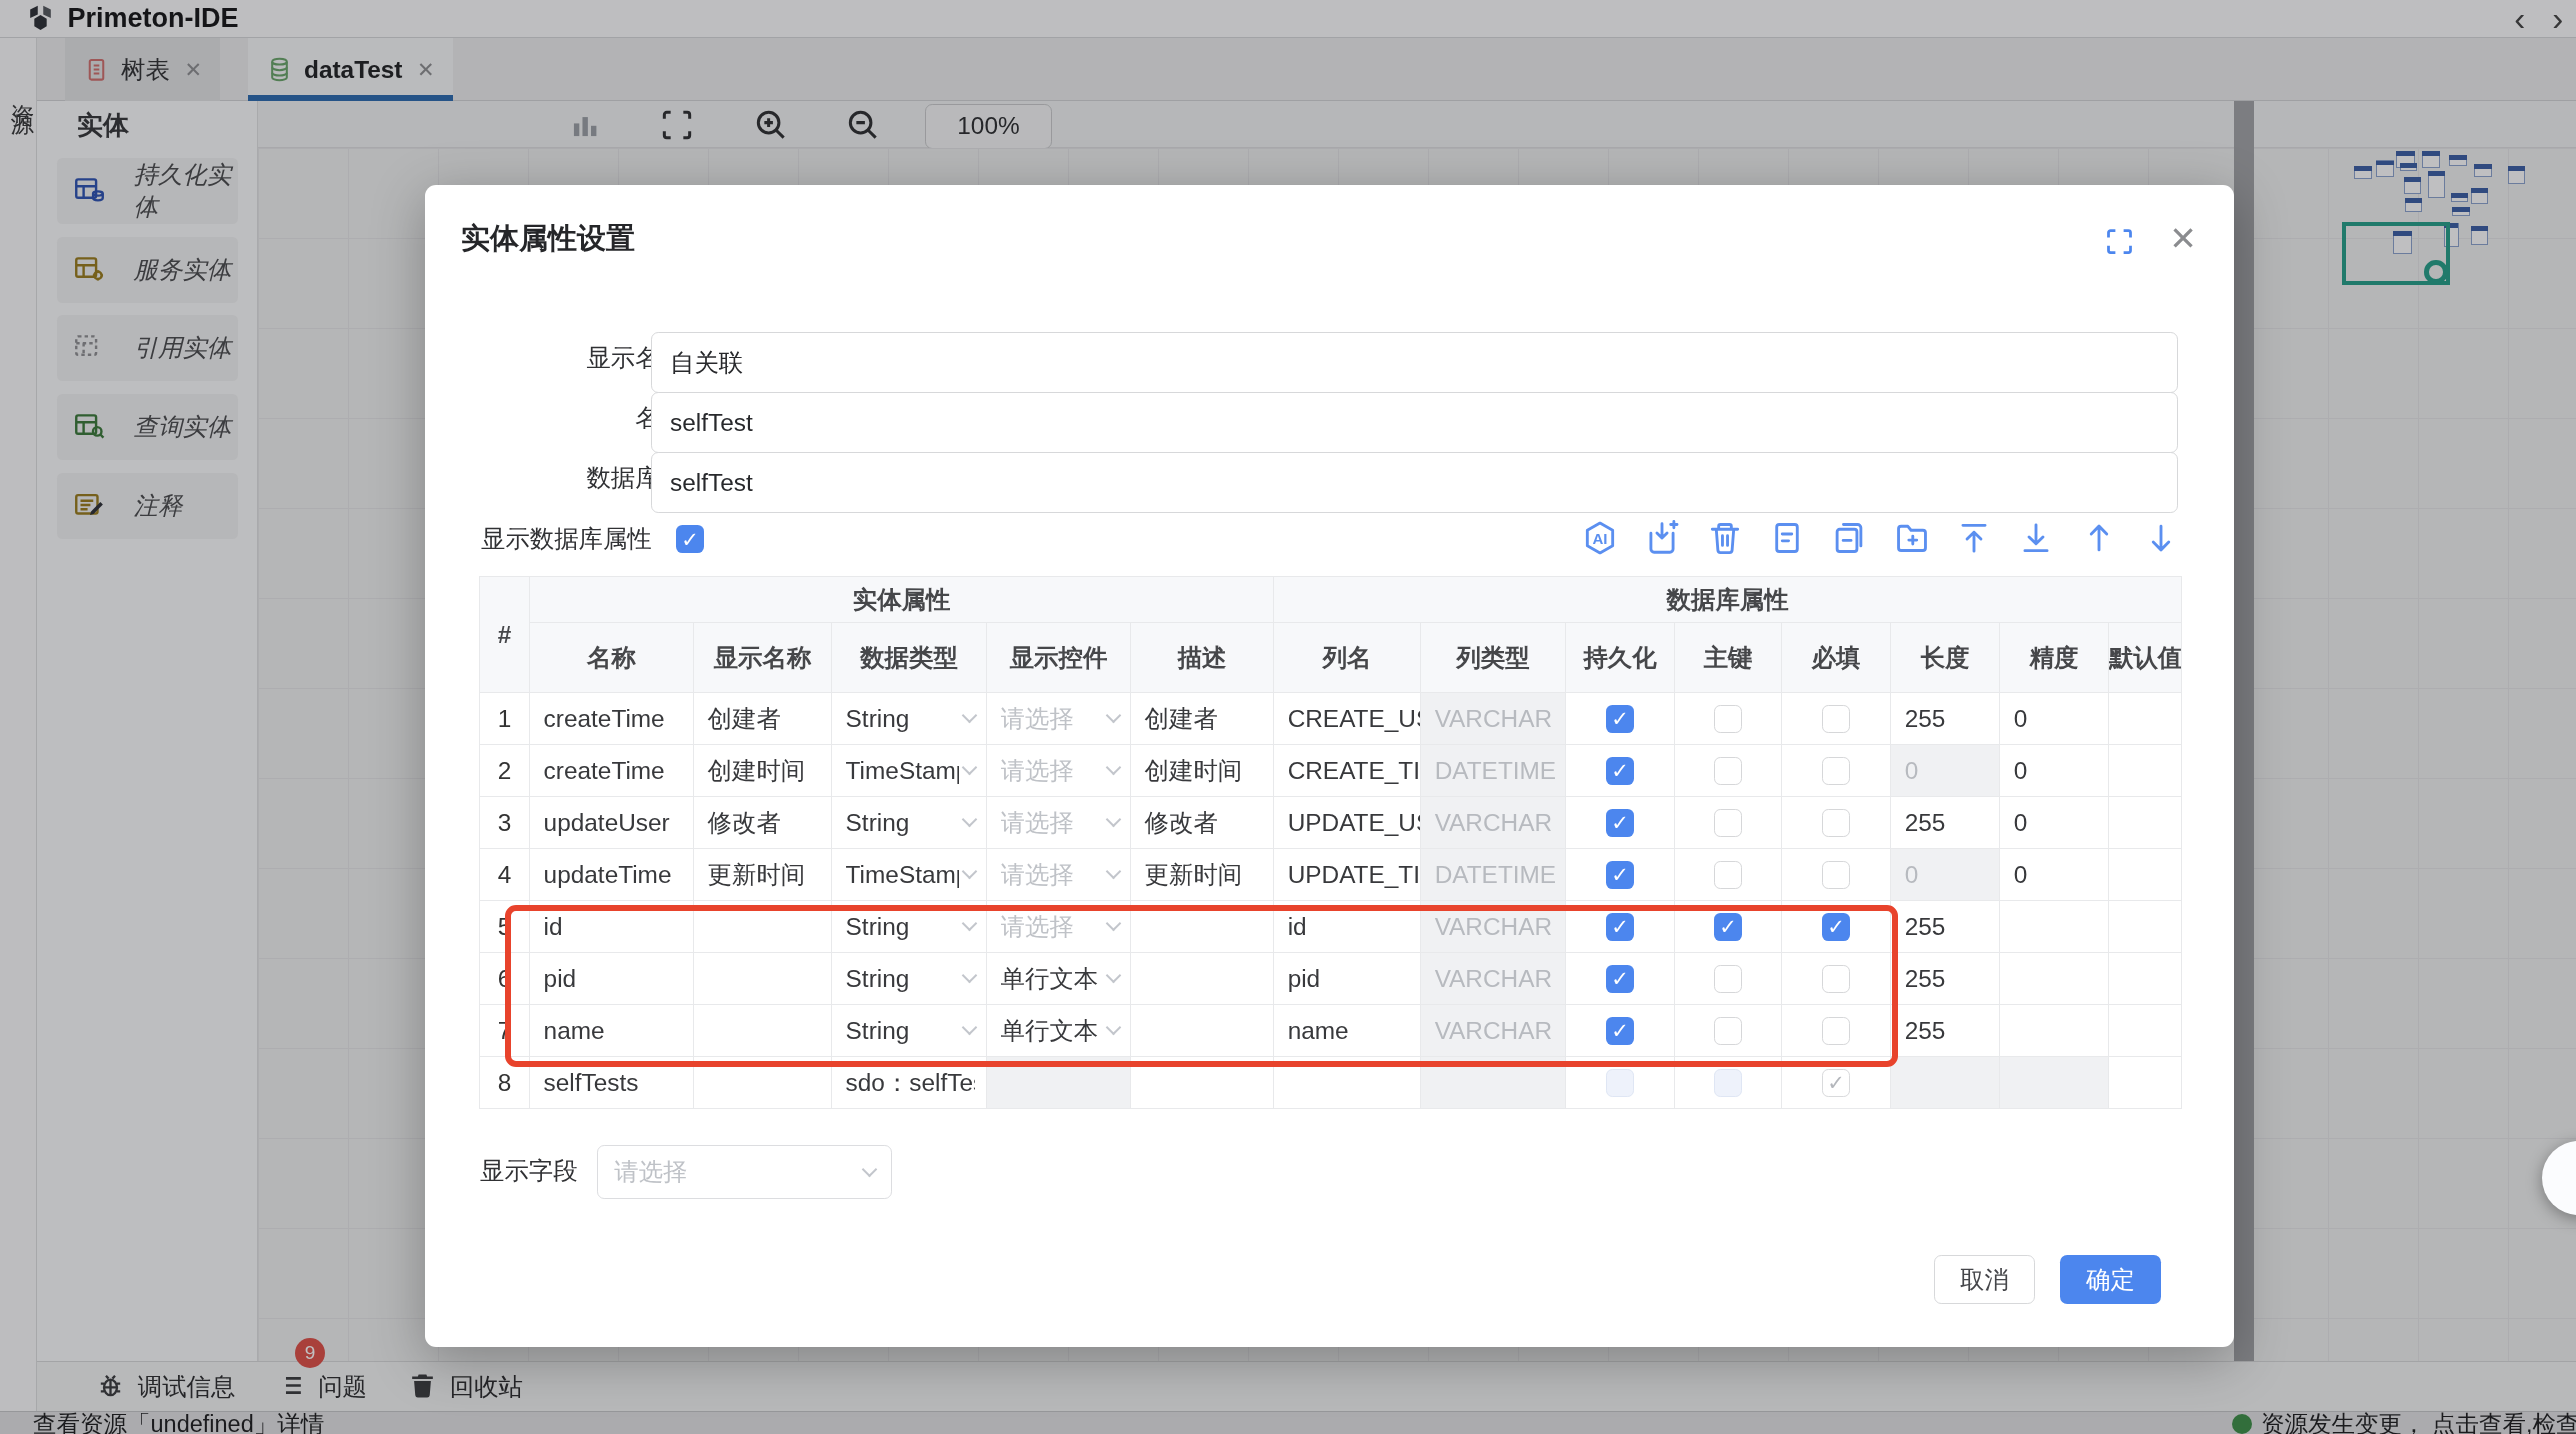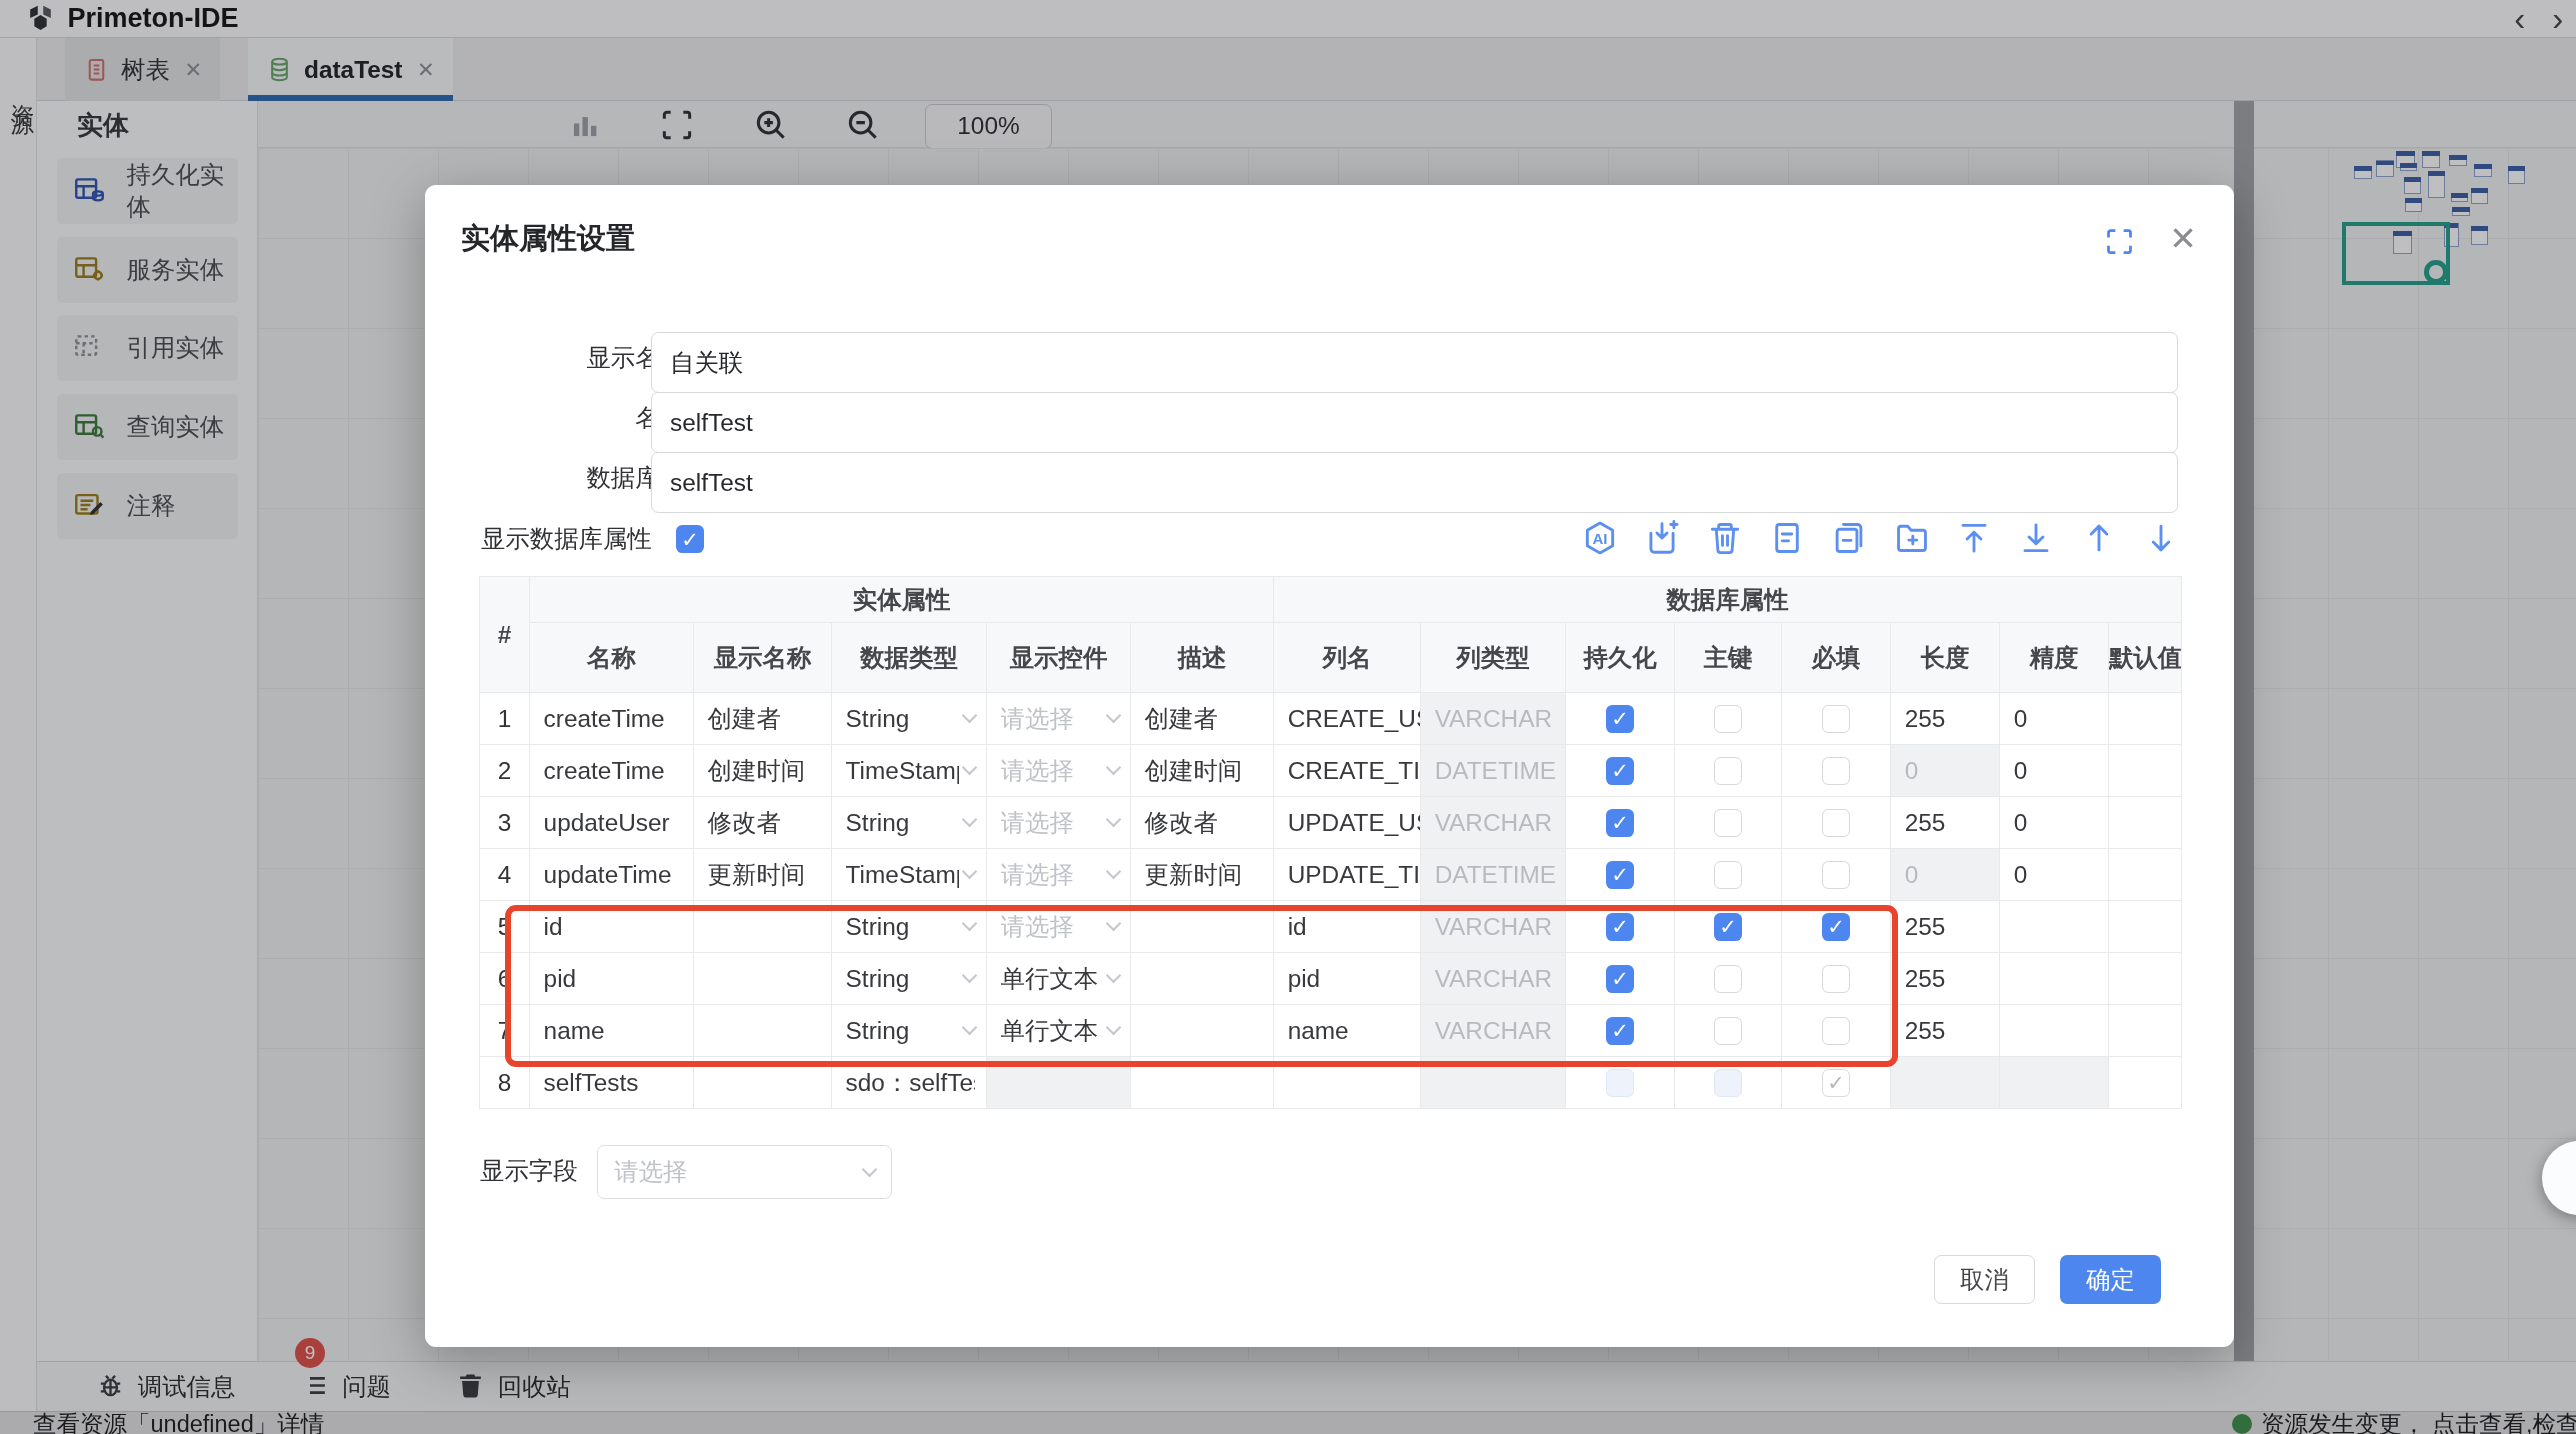--- a/index.html
+++ b/index.html
@@ -23,36 +23,36 @@
   .tab .tlabel{font-size:24.4px;color:#333437;}
   .tab.active .tlabel{font-weight:600;color:#232427;}
   .tab .tclose{font-size:21px;color:#8e8f92;margin-left:3.6px;}
 
   .cvtoolbar{position:absolute;left:258px;top:101px;width:2318px;height:47px;background:#f1f2f3;border-bottom:0.9px solid #dddee0;}
   .cvtoolbar .ticon{position:absolute;top:5.4px;width:38px;height:38px;}
   .zoombox{position:absolute;left:667px;top:2.7px;width:127px;height:45px;border:1.4px solid #c9cacc;border-radius:7.2px;background:#f4f5f6;display:flex;align-items:center;justify-content:center;font-size:24.4px;color:#2f3033;}
 
   .palette{position:absolute;left:37px;top:101px;width:221px;height:1261px;background:#fafbfc;border-right:0.9px solid #dfe0e2;}
   .pal-title{position:absolute;left:40px;top:7.2px;font-size:26px;font-weight:600;color:#37383b;}
-  .pal-item{position:absolute;left:20px;width:181px;height:66px;background:#f1f2f3;border-radius:5.4px;display:flex;align-items:center;gap:21px;padding-left:14.5px;}
+  .pal-item{position:absolute;left:20px;width:181px;height:66px;background:#f1f2f3;border-radius:5.4px;display:flex;align-items:center;gap:28px;padding-left:14.5px;font-style:italic;}
   .pal-item .plabel{font-size:24.4px;color:#4c4d50;}
 
   .canvas{position:absolute;left:258px;top:148px;width:2318px;height:1213px;background:#eff0f1;
     background-image:linear-gradient(#e4e5e7 0.9px,transparent 0.9px),linear-gradient(90deg,#e4e5e7 0.9px,transparent 0.9px);
     background-size:90px 90px;}
   .rightstrip{position:absolute;left:2234px;top:101px;width:20px;height:1260px;background:#a3a4a8;}
 
   
   .minimap{position:absolute;left:2343px;top:145px;width:192px;height:156px;}
   .mm-box{position:absolute;background:#fcfdfe;border:0.9px solid #8ba3cd;}
   .mm-box:before{content:"";position:absolute;left:-0.9px;top:-0.9px;right:-0.9px;height:4.5px;background:#3c5fa5;}
   .mm-view{position:absolute;border:4.5px solid #27a08a;background:transparent;}
   .mm-ring{position:absolute;width:23.5px;height:23.5px;border:5.4px solid #27a08a;border-radius:50%;}
 
-  .bottombar{position:absolute;left:37px;top:1361px;width:2539px;height:50px;background:#f3f4f5;border-top:0.9px solid #d7d8da;display:flex;align-items:center;gap:64px;padding-left:58px;}
+  .bottombar{position:absolute;left:37px;top:1361px;width:2539px;height:50px;background:#f3f4f5;border-top:0.9px solid #d7d8da;display:flex;align-items:center;gap:40px;padding-left:58px;}
   .bb-item{display:flex;align-items:center;gap:11.8px;}
   .bb-item .blabel{font-size:24.4px;color:#2e2f31;}
   .badge{position:absolute;left:295px;top:1338px;width:30px;height:30px;border-radius:50%;background:#df5149;color:#fff;font-size:19px;display:flex;align-items:center;justify-content:center;z-index:5;}
 
   .statusbar{position:absolute;left:0;top:1411px;width:2576px;height:23.5px;background:#e2e2e4;border-top:0.9px solid #c6c7c9;}
   .sb-left{position:absolute;left:33px;top:-5.4px;height:34px;display:flex;align-items:center;font-size:23.5px;color:#1f2022;white-space:nowrap;}
   .sb-right{position:absolute;left:2232px;top:-5.4px;height:34px;display:flex;align-items:center;gap:9px;font-size:23.5px;color:#1f2022;white-space:nowrap;}
   .greendot{width:20px;height:20px;border-radius:50%;background:#3f8f4a;flex:none;}
 
   

